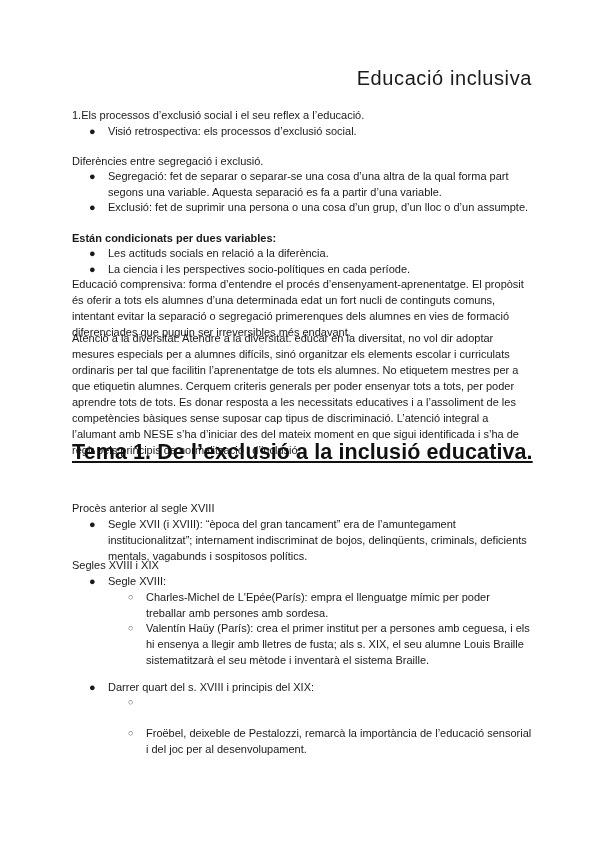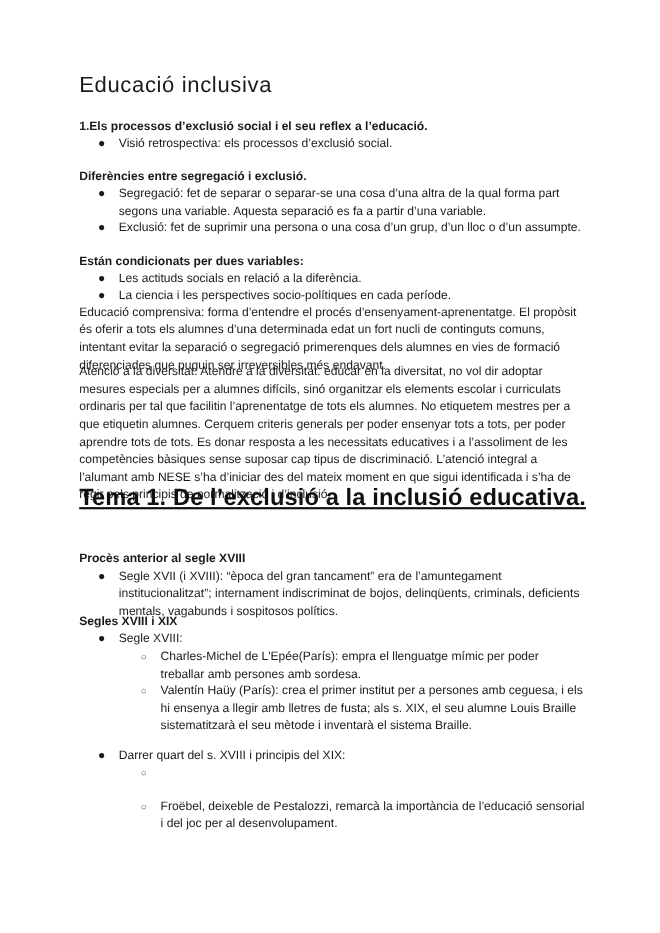--- a/index.html
+++ b/index.html
@@ -3,24 +3,24 @@
   <meta charset="utf-8">
   <style>
     html, body { margin: 0; padding: 0; background: #ffffff; }
     body {
       width: 600px; height: 848px; overflow: hidden; position: relative;
       font-family: "Liberation Sans", sans-serif; color: #111;
     }
     .page { position: absolute; left: 72px; top: 0; width: 460px; }
     .doc-title {
       position: absolute; left: 0; width: 460px; top: 67px;
-      text-align: left; font-size: 20px; letter-spacing: 0.6px; color: #1a1a1a;
+      text-align: right; font-size: 20px; letter-spacing: 0.6px; color: #1a1a1a;
     }
     .line { position: absolute; left: 0; font-size: 11px; line-height: 16px; white-space: nowrap; color: #1a1a1a; }
-    .bold { font-weight: bold; }
+    .bold { font-weight: normal; }
     .para { position: absolute; left: 0; width: 462px; font-size: 11px; line-height: 16px; color: #1a1a1a; }
     .bullet { position: absolute; left: 0; width: 460px; font-size: 11px; line-height: 16px; color: #1a1a1a; }
     .bullet .dot { position: absolute; left: 17px; top: 0; }
     .bullet .txt { display: block; margin-left: 36px; }
     .sub { position: absolute; left: 0; width: 460px; font-size: 11px; line-height: 16px; color: #1a1a1a; }
     .sub .dot { position: absolute; left: 56px; top: 0; font-size: 9px; color: #555; }
     .sub .txt { display: block; margin-left: 74px; }
     .tema {
       position: absolute; left: 0; top: 440px; font-size: 21.5px; font-weight: bold;
       text-decoration: underline; white-space: nowrap; color: #111; letter-spacing: 0.1px;

